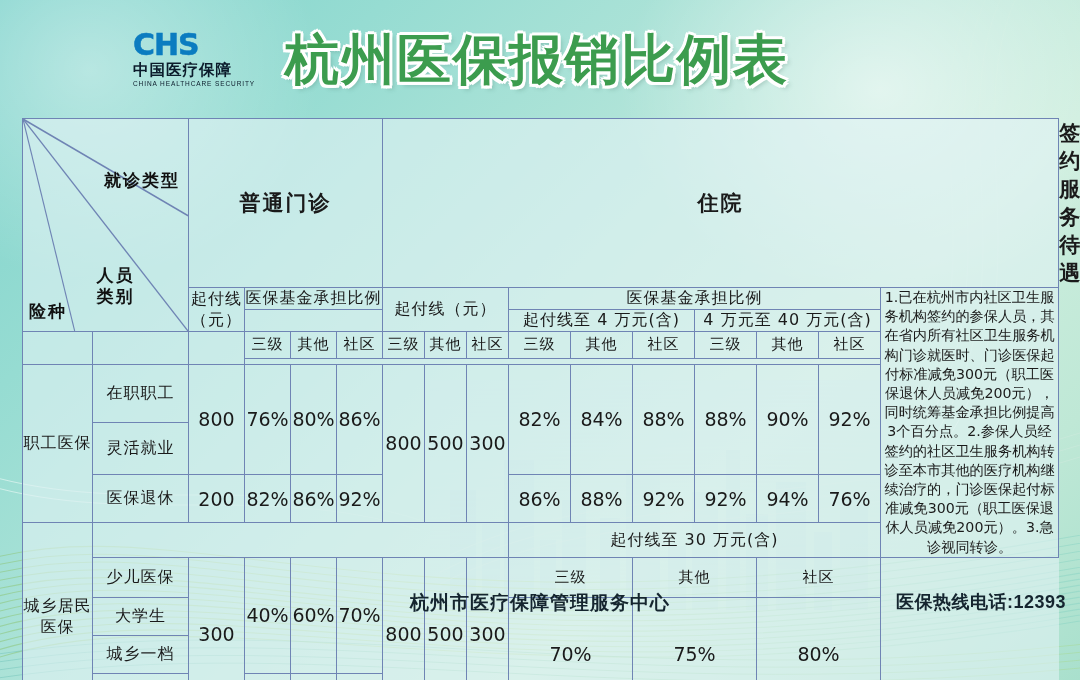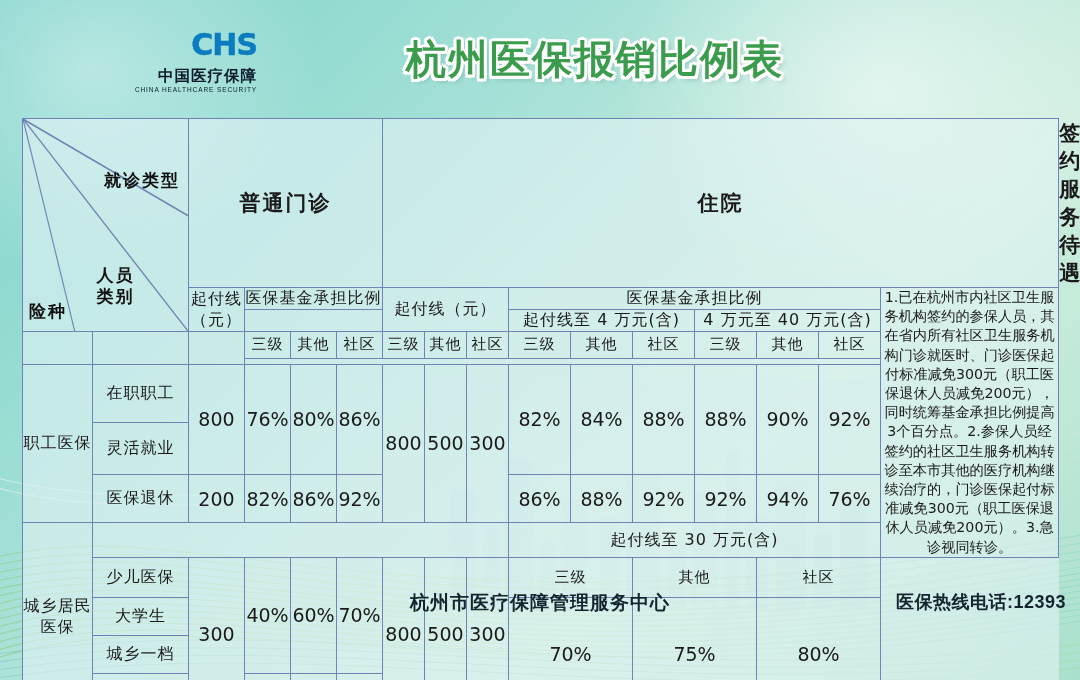--- a/index.html
+++ b/index.html
@@ -18,30 +18,30 @@
     opacity:.45;
   }
   .bld{position:absolute;bottom:0;background:rgba(150,195,215,.30);}
   .topglow{position:absolute;right:-60px;top:-120px;width:520px;height:420px;
     background:radial-gradient(closest-side,rgba(255,255,255,.55),rgba(255,255,255,0));}
   .leftglow{position:absolute;left:-140px;top:-140px;width:460px;height:420px;
     background:radial-gradient(closest-side,rgba(255,255,255,.40),rgba(255,255,255,0));}
 
   
   .header{position:absolute;left:0;top:0;width:1080px;height:112px;}
-  .logo{position:absolute;left:133px;top:30px;width:124px;height:66px;text-align:right;}
+  .logo{position:absolute;left:133px;top:30px;width:124px;height:66px;text-align:left;}
   .logo-mark{font-size:30px;font-weight:bold;color:#0b7cc0;letter-spacing:-1px;
     line-height:30px;font-family:"DejaVu Sans",sans-serif;
     -webkit-text-stroke:0.5px #0b7cc0;}
-  .logo-cn{font-size:15.5px;font-weight:bold;color:#0b1b2b;letter-spacing:1px;line-height:18px;margin-top:7px;}
+  .logo-cn{font-size:15.5px;font-weight:bold;color:#0b1b2b;letter-spacing:1px;line-height:18px;margin-top:1px;}
   .logo-en{font-size:6.5px;color:#0b1b2b;letter-spacing:.9px;line-height:9px;}
   .title{
     position:absolute;left:285px;top:22px;width:620px;height:74px;
-    font-size:40px;font-weight:bold;color:#3c9c4e;line-height:74px;
-    letter-spacing:2px;text-align:center;
+    font-size:54px;font-weight:bold;color:#3c9c4e;line-height:74px;
+    letter-spacing:2px;text-align:left;
     text-shadow:
       -2.5px -2.5px 0 #ffffff, 2.5px -2.5px 0 #ffffff,
       -2.5px  2.5px 0 #ffffff, 2.5px  2.5px 0 #ffffff,
       -3px 0 0 #ffffff, 3px 0 0 #ffffff, 0 -3px 0 #ffffff, 0 3px 0 #ffffff,
       4px 4px 4px rgba(60,110,95,.28);
   }
 
   
   .table-wrap{position:absolute;left:22px;top:118px;width:1036px;height:465px;}
   table.grid{

